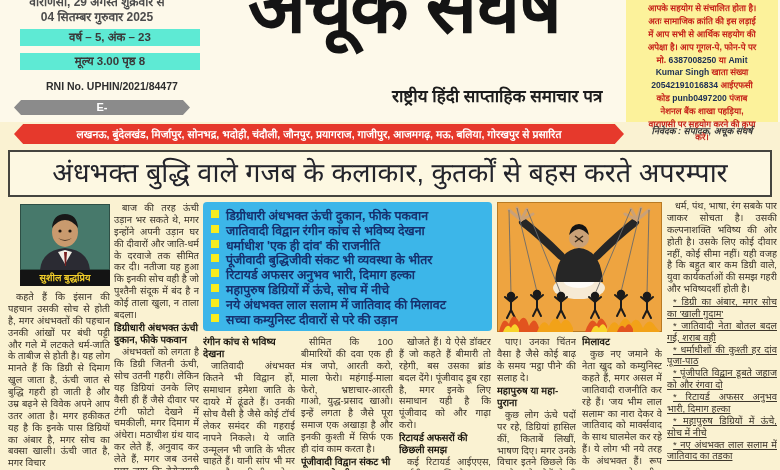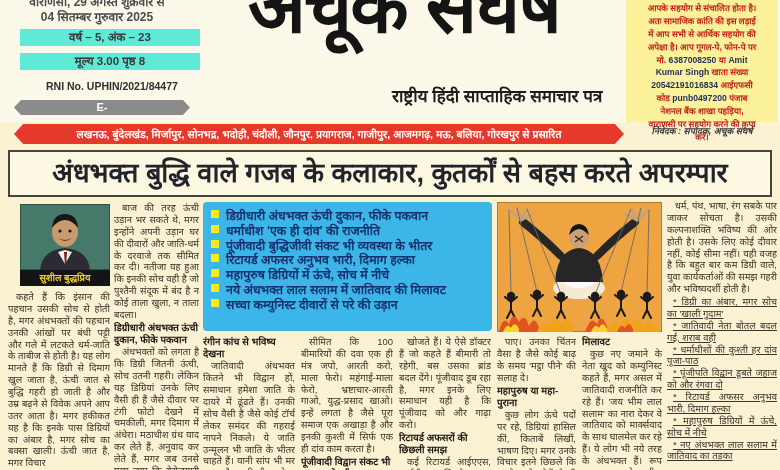--- a/index.html
+++ b/index.html
@@ -27,21 +27,21 @@
     font-size:9px;color:#3a3a3a;}
 
   
   .city-strip{left:14px;top:124px;width:610px;height:20px;background:#e6392c;color:#ffffff;
     font-size:10.6px;font-weight:bold;text-align:center;line-height:20px;
     clip-path:polygon(0 50%,1.5% 0,98.5% 0,100% 50%,98.5% 100%,1.5% 100%);}
 
   
   .headline-box{left:8px;top:150px;width:764px;height:47px;background:#fdf8e2;border:2px solid #45453f;
     box-sizing:border-box;text-align:center;overflow:hidden;}
-  .headline-box .txt{font-size:27px;font-weight:700;color:#23242b;line-height:43px;white-space:nowrap;}
+  .headline-box .txt{font-size:27px;font-weight:400;color:#23242b;line-height:43px;white-space:nowrap;}
 
   
   .body-col{font-size:9.5px;color:#3d362c;line-height:1.25;text-align:justify;overflow:hidden;}
   .body-col .sub{font-weight:bold;color:#1c1810;font-size:9.8px;text-align:left;}
   .body-col p{margin:0 0 1px 0;text-indent:8px;}
   .photo-block{left:20px;top:204px;width:90px;}
   .photo-frame{width:90px;height:66px;display:block;}
   .photo-caption{width:90px;height:16px;background:#141414;color:#f2cf2a;font-size:9.5px;font-weight:bold;
     text-align:center;line-height:16px;}
   .col1{left:8px;top:291px;width:102px;height:179px;}
@@ -114,20 +114,24 @@
     <p>अंधभक्तों को लगता है कि डिग्री जितनी ऊंची, सोच उतनी गहरी। लेकिन यह डिग्रियां उनके लिए वैसी ही हैं जैसे दीवार पर टंगी फोटो देखने में चमकीली, मगर दिमाग में अंधेरा। मठाधीश ग्रंथ याद कर लेते हैं, अनुवाद कर लेते हैं, मगर जब उनसे पूछा जाए कि बेरोजगारी का क्या होगा, तो उत्तर होता है जाप करो, ताप करो। सारी</p>
   </div>
 
   <div class="abs hl-box">
     <div class="hl-item">
         <span class="hl-bullet"></span>
         <span class="hl-text">डिग्रीधारी अंधभक्त ऊंची दुकान, फीके पकवान</span>
       </div>
     <div class="hl-item">
         <span class="hl-bullet"></span>
+        <span class="hl-text">जातिवादी विद्वान रंगीन कांच से भविष्य देखना</span>
+      </div>
+    <div class="hl-item">
+        <span class="hl-bullet"></span>
         <span class="hl-text">धर्माधीश 'एक ही दांव' की राजनीति</span>
       </div>
     <div class="hl-item">
         <span class="hl-bullet"></span>
         <span class="hl-text">पूंजीवादी बुद्धिजीवी संकट भी व्यवस्था के भीतर</span>
       </div>
     <div class="hl-item">
         <span class="hl-bullet"></span>
         <span class="hl-text">रिटायर्ड अफसर अनुभव भारी, दिमाग हल्का</span>
       </div>

